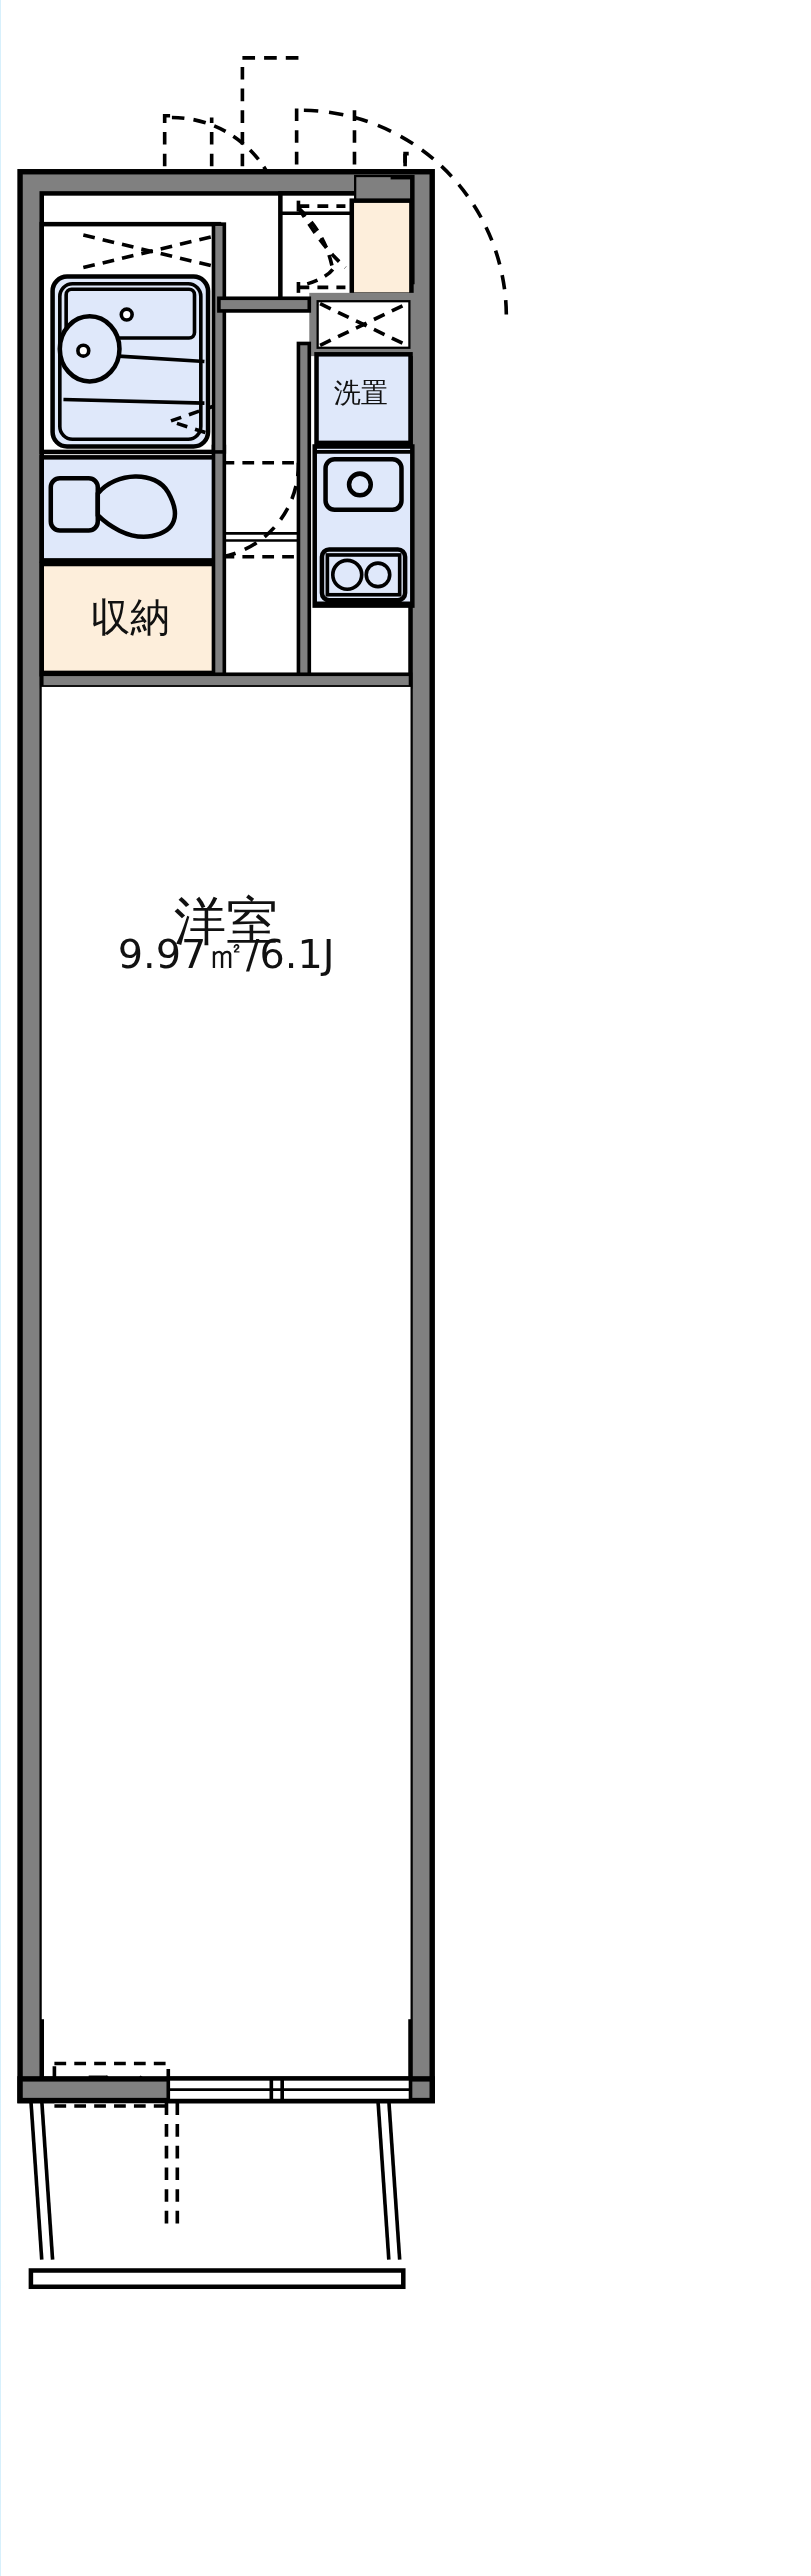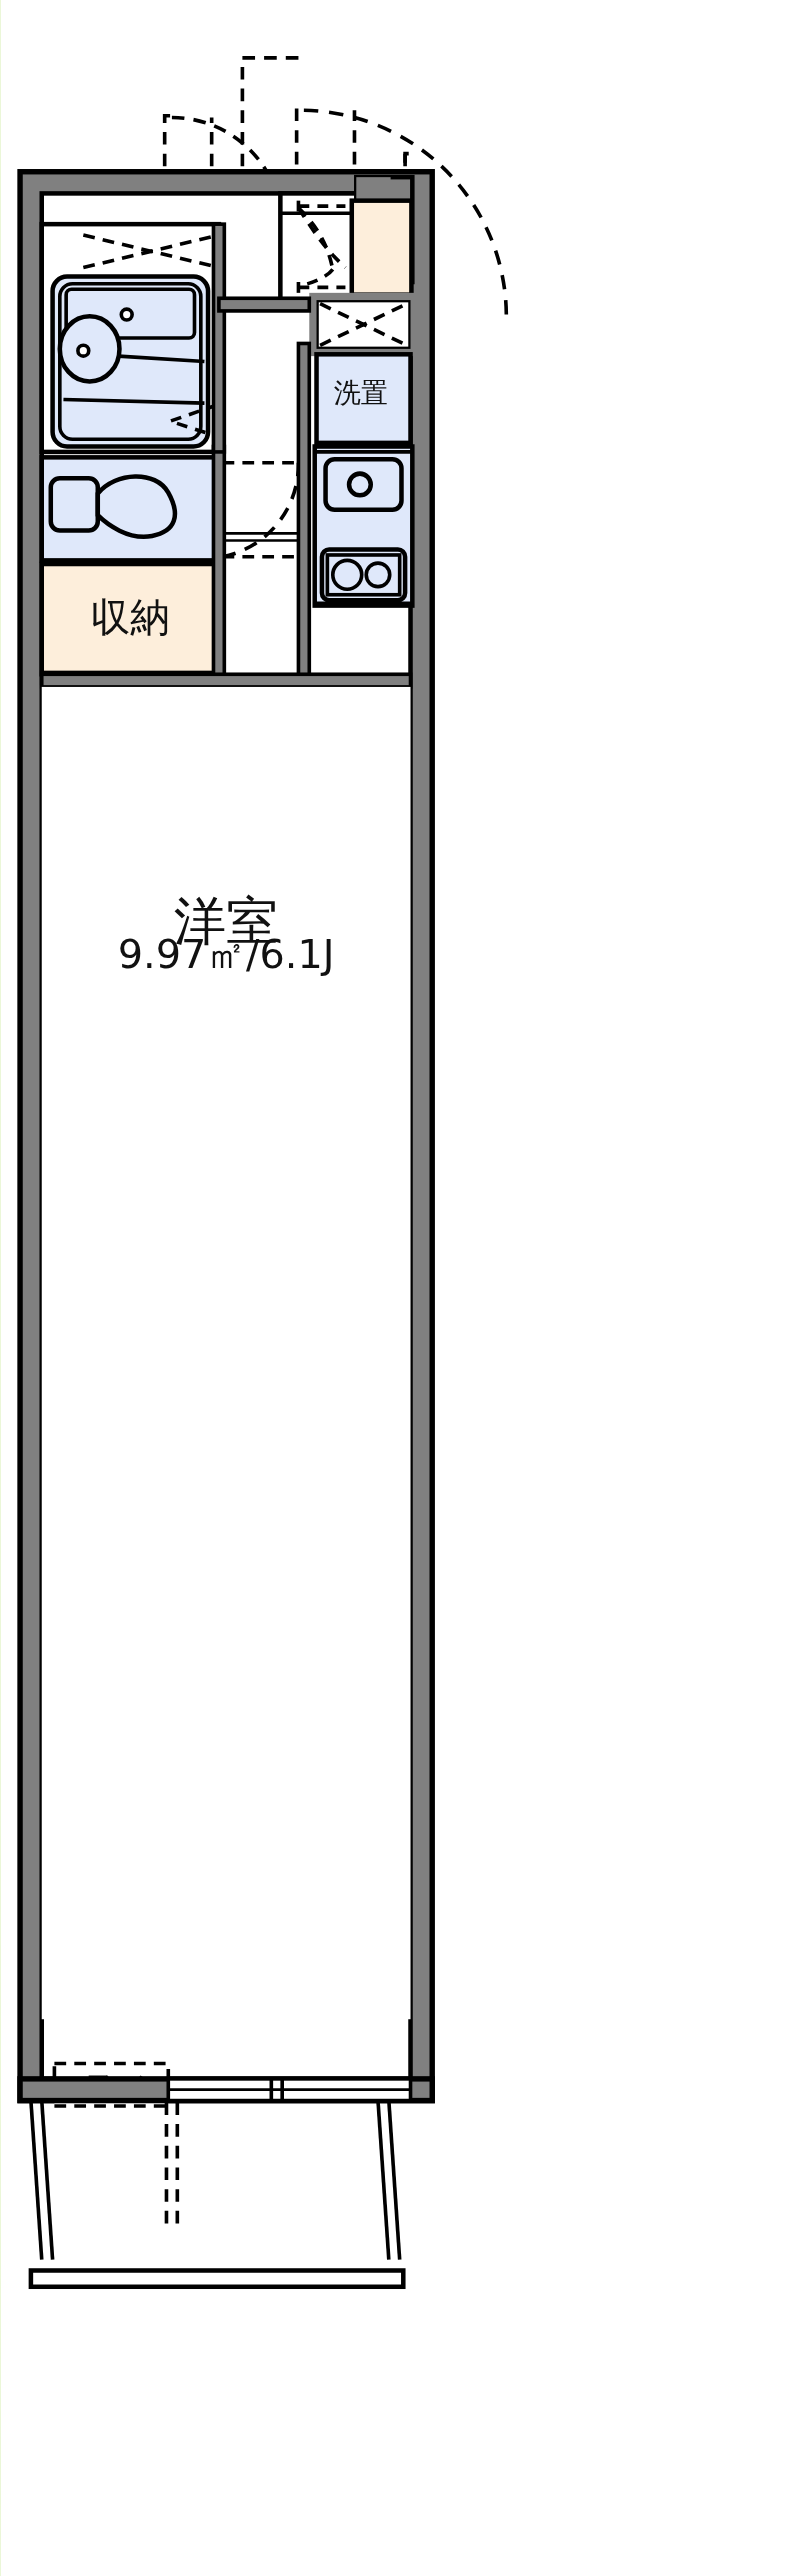--- a/index.html
+++ b/index.html
@@ -1,21 +1,21 @@
 <!DOCTYPE html>
 <html style="font-size:14.5px"><head>
 <meta charset="utf-8">
 <style>
   html,body{margin:0;padding:0;background:#ffffff;}
   body{font-family:"Liberation Sans","DejaVu Sans",sans-serif;}
   #plan-root{
     position:relative;
     width:812px;
     height:2576px;
-    background:#84cc16;
+    background:#0ea5e9;
     overflow:hidden;
   }
   svg{display:block;}
   .lbl{
     font-family:"DejaVu Sans","Liberation Sans",sans-serif;
     fill:#111111;
     dominant-baseline:middle;
     text-anchor:middle;
   }
 </style>

